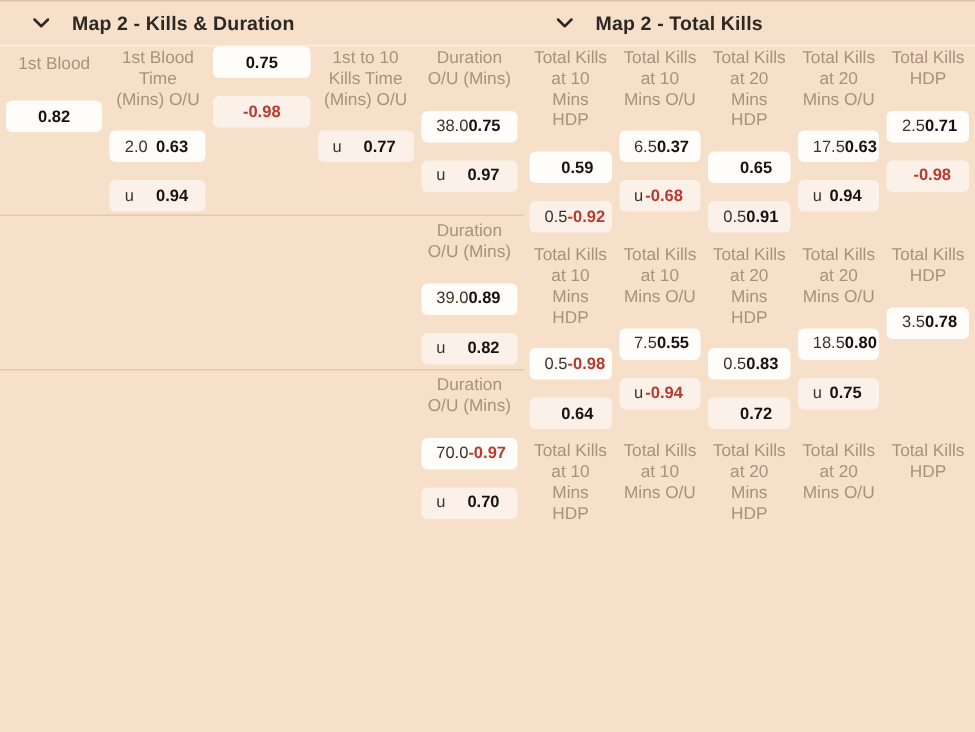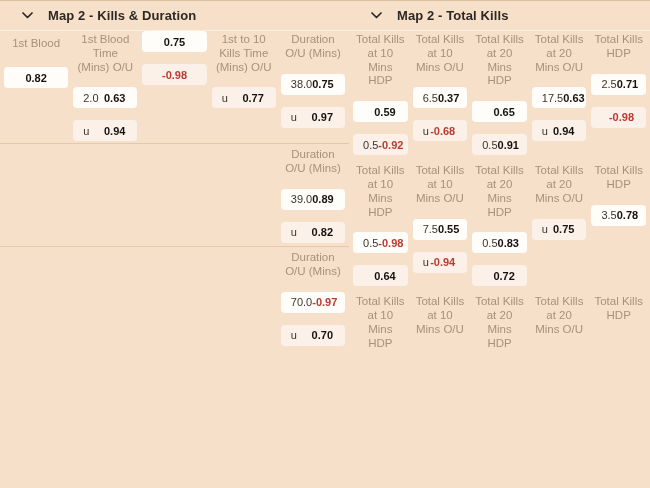--- a/index.html
+++ b/index.html
@@ -244,20 +244,24 @@
               <span class="line">0.5</span>
               <span class="odds">0.83</span>
             </div>
             <div class="cell alt">
               <span class="line"></span>
               <span class="odds">0.72</span>
             </div>
           </div>
           <div class="market-col">
             <div class="col-header">Total Kills at 20 Mins O/U</div>
+            <div class="cell">
+              <span class="line">18.5</span>
+              <span class="odds">0.80</span>
+            </div>
             <div class="cell alt">
               <span class="line">u</span>
               <span class="odds">0.75</span>
             </div>
           </div>
           <div class="market-col">
             <div class="col-header">Total Kills HDP</div>
             <div class="cell">
               <span class="line">3.5</span>
               <span class="odds">0.78</span>

